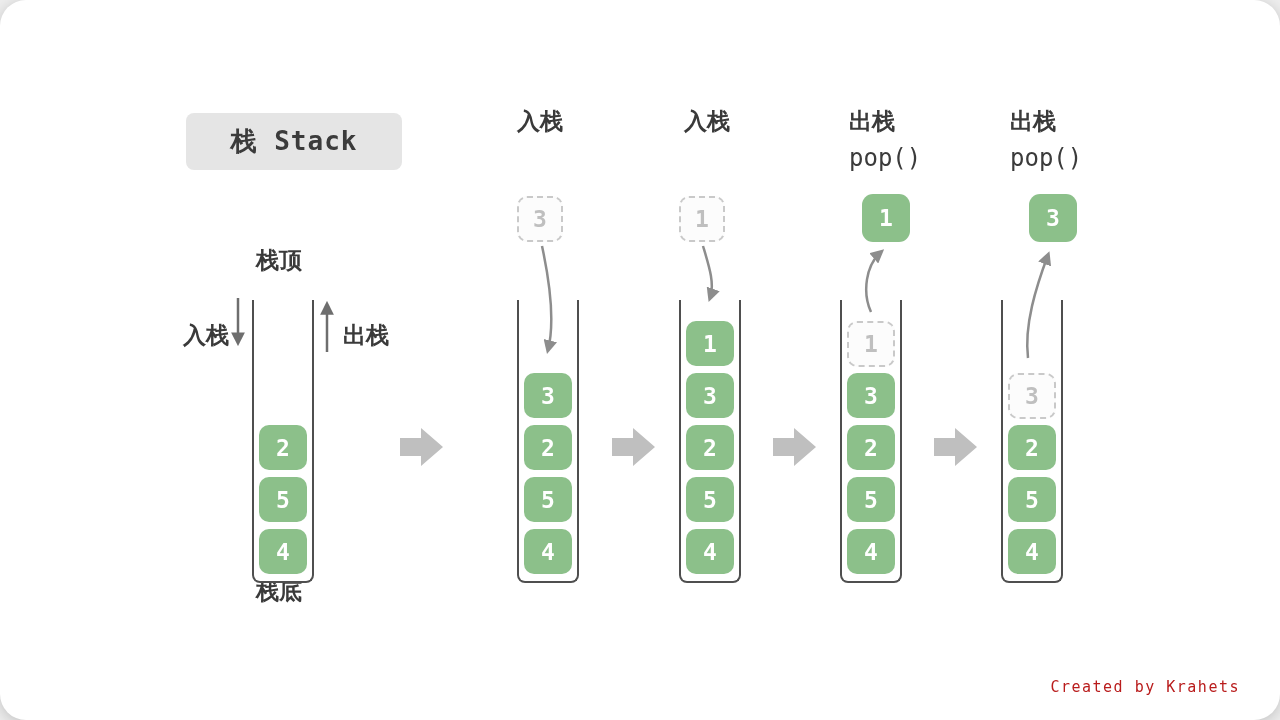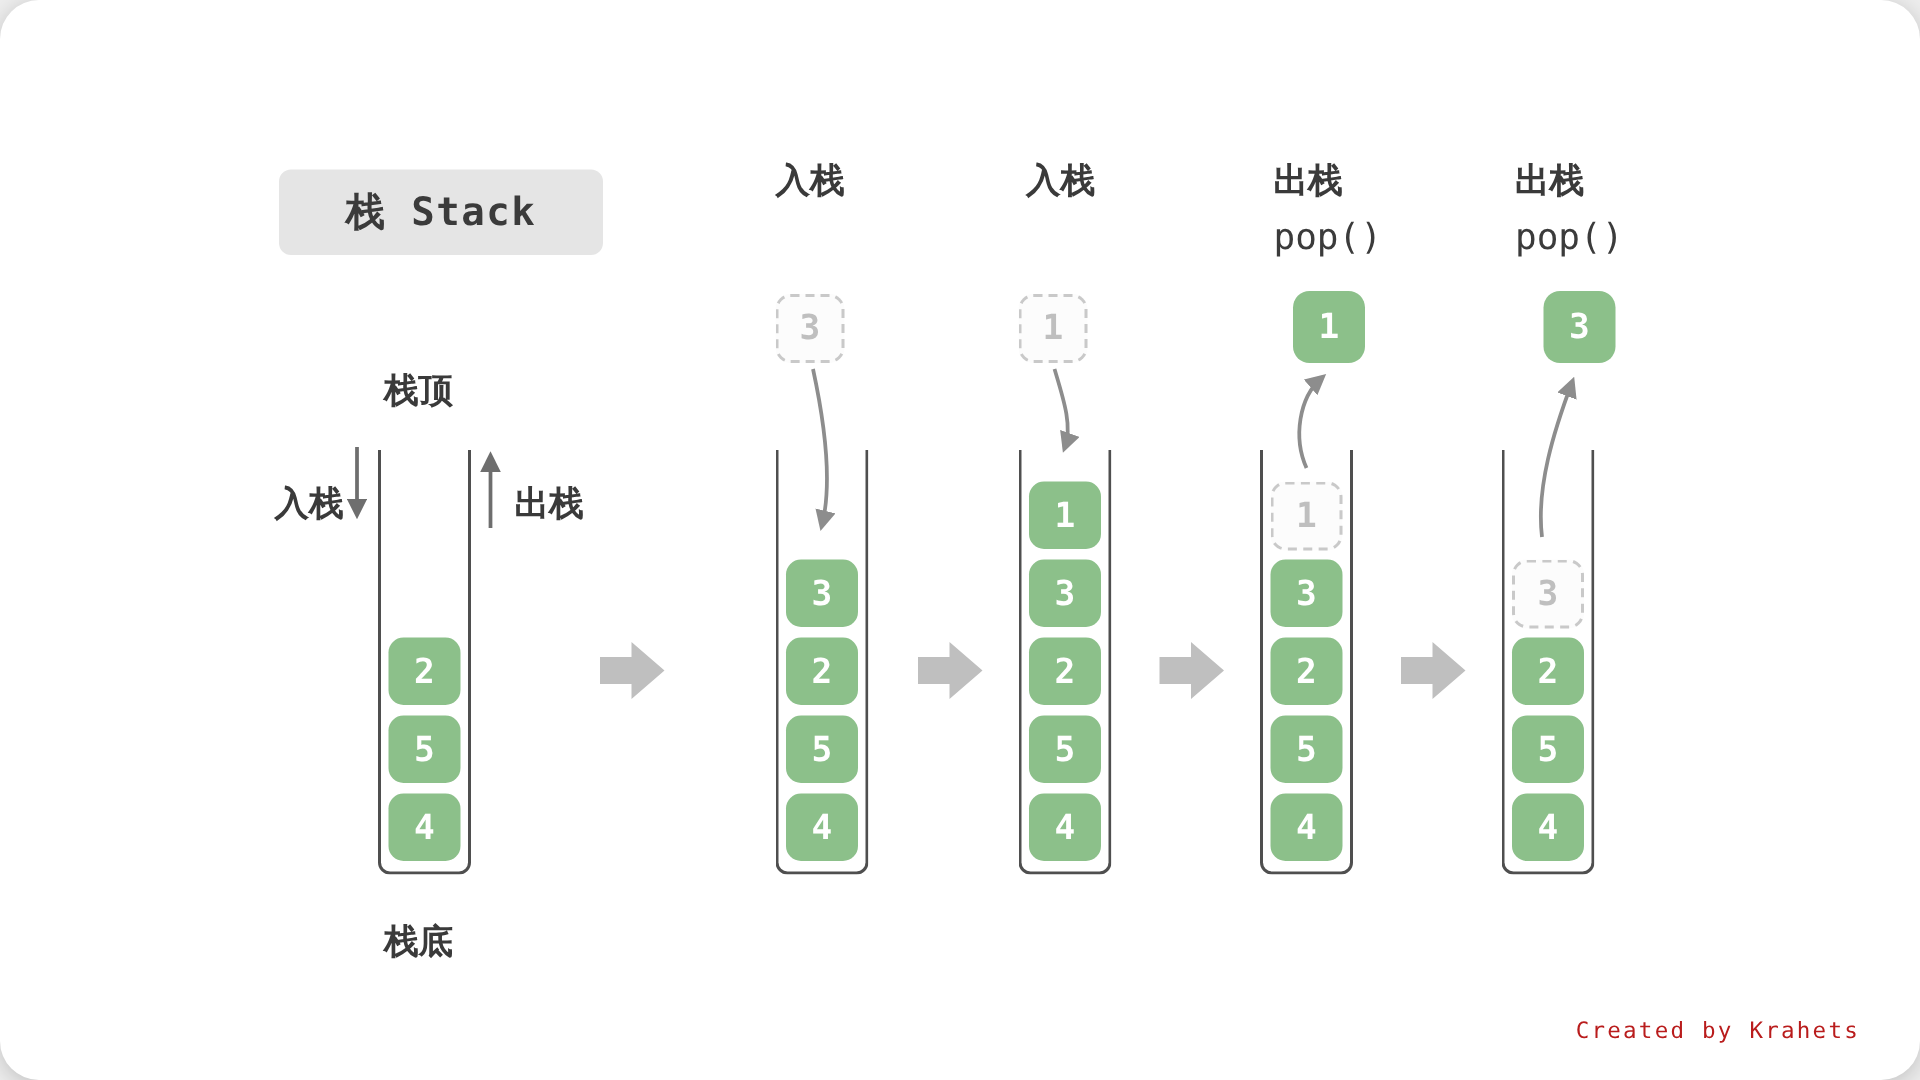--- a/index.html
+++ b/index.html
@@ -90,21 +90,21 @@
 </head>
 <body>
 
 <div id="card">
 
   <div class="abs title-badge">
     <span>栈 Stack</span>
   </div>
 
   <div class="abs cn-label" style="left:256px; top:245px;">栈顶</div>
-  <div class="abs cn-label" style="left:256px; top:612px;text-align:center;">栈底</div>
+  <div class="abs cn-label" style="left:256px; top:576px;text-align:center;">栈底</div>
   <div class="abs cn-label" style="left:183px; top:320px;">入栈</div>
   <div class="abs cn-label" style="left:343px; top:320px;">出栈</div>
 
   <div class="abs op-header" style="left:517px;">
     <div class="op-line1">入栈</div>
   </div>
   <div class="abs op-header" style="left:684px;">
     <div class="op-line1">入栈</div>
   </div>
   <div class="abs op-header" style="left:849px;">

